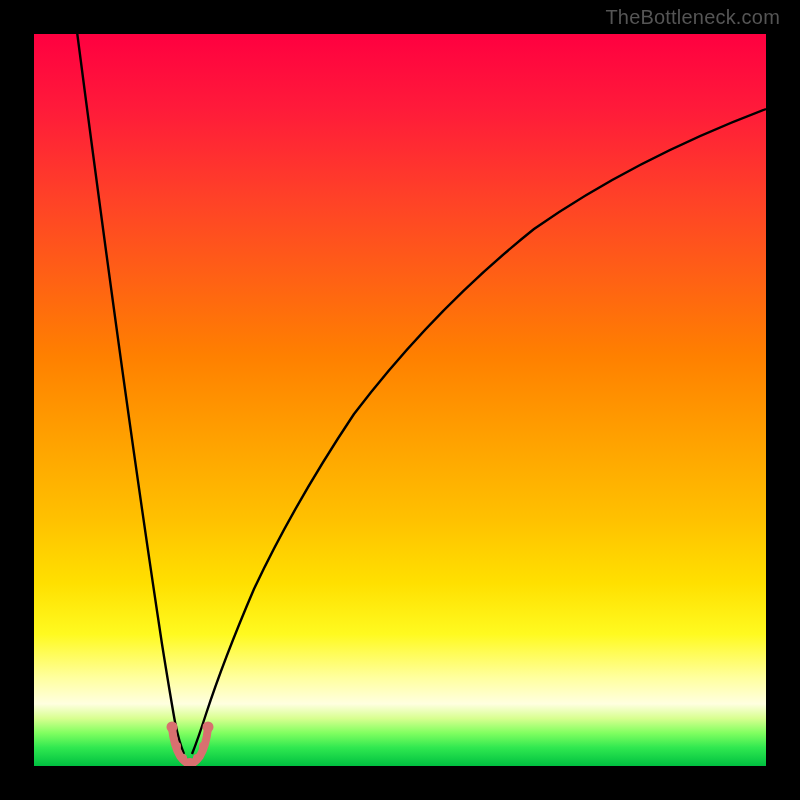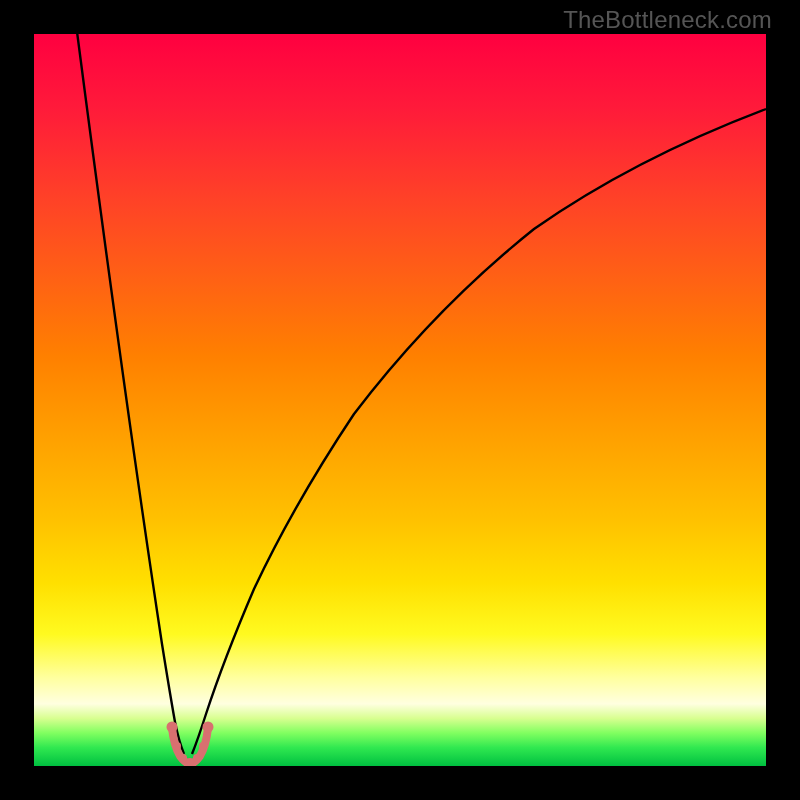--- a/index.html
+++ b/index.html
@@ -47,22 +47,22 @@
       #ffffe0 91.5%,
       #d8ff90 93.5%,
       #80ff60 95.5%,
       #30e850 97.5%,
       #00c040 100%
     );
   }
   .watermark {
     position: absolute;
     top: 6px;
-    right: 28px;
-    font-size: 24px;
+    right: 20px;
+    font-size: 20px;
     font-weight: 500;
     color: #555;
     letter-spacing: 0.2px;
   }
   svg.curves {
     position: absolute;
     top: 0;
     left: 0;
   }
 </style>

